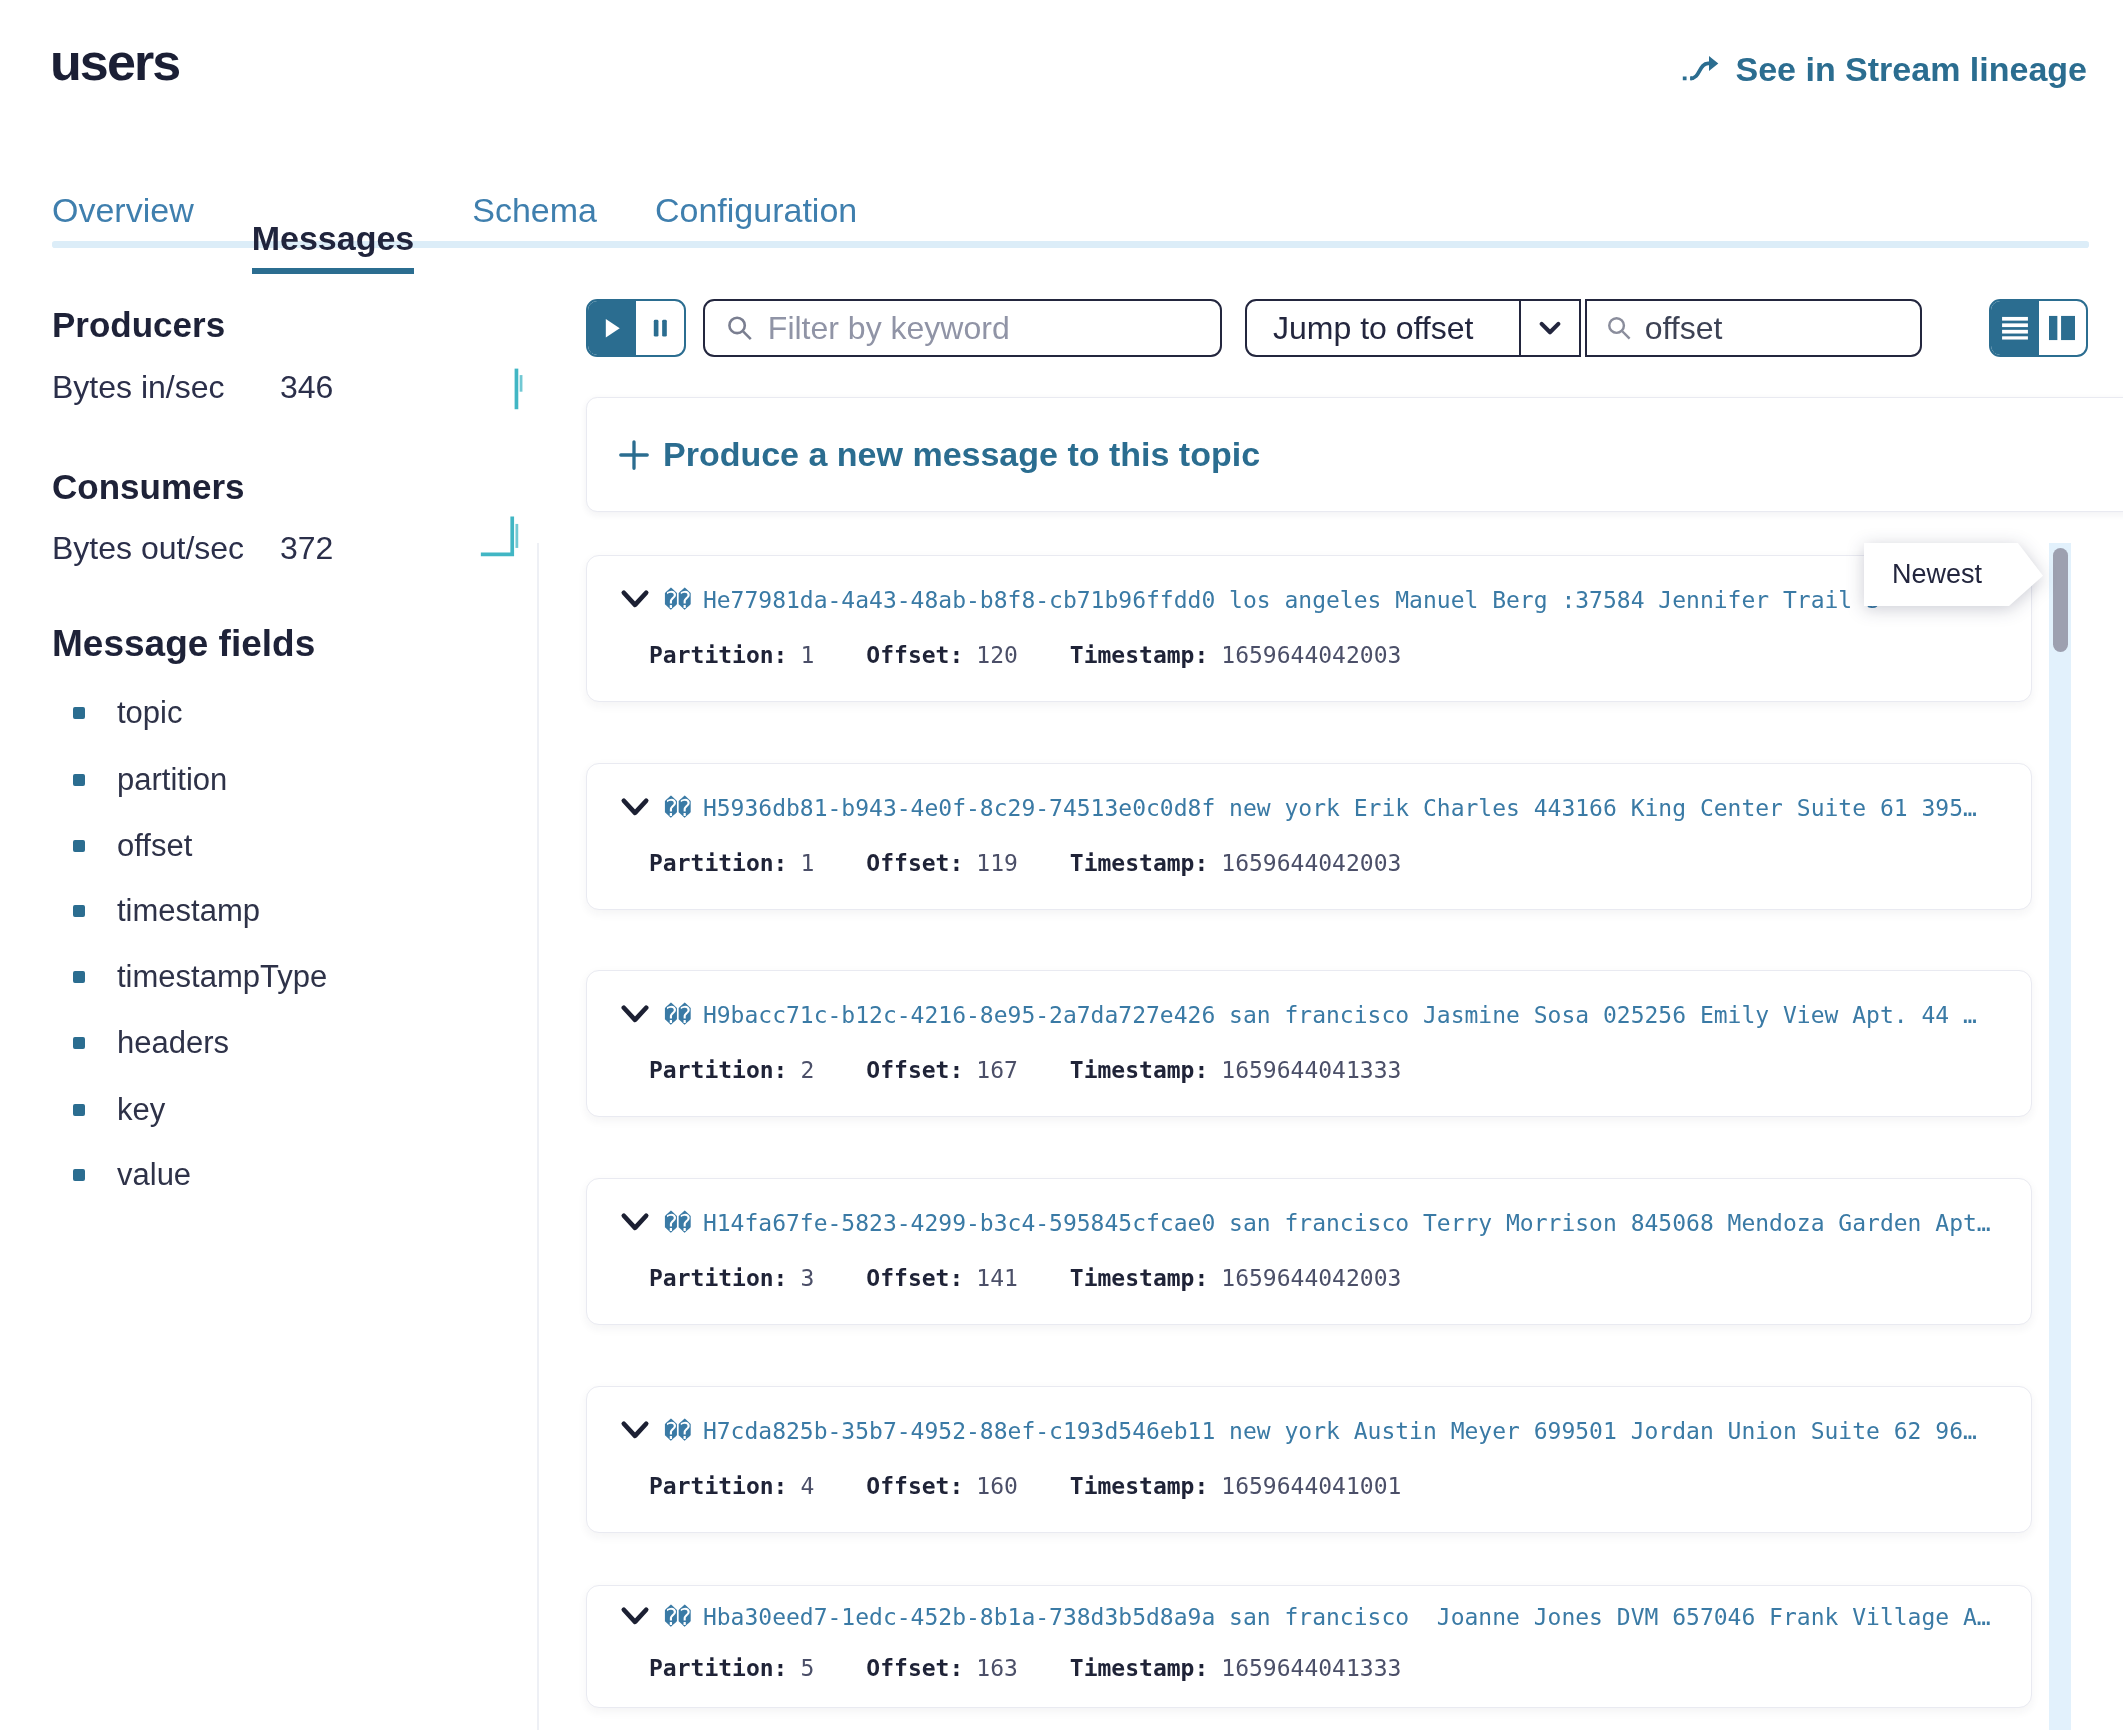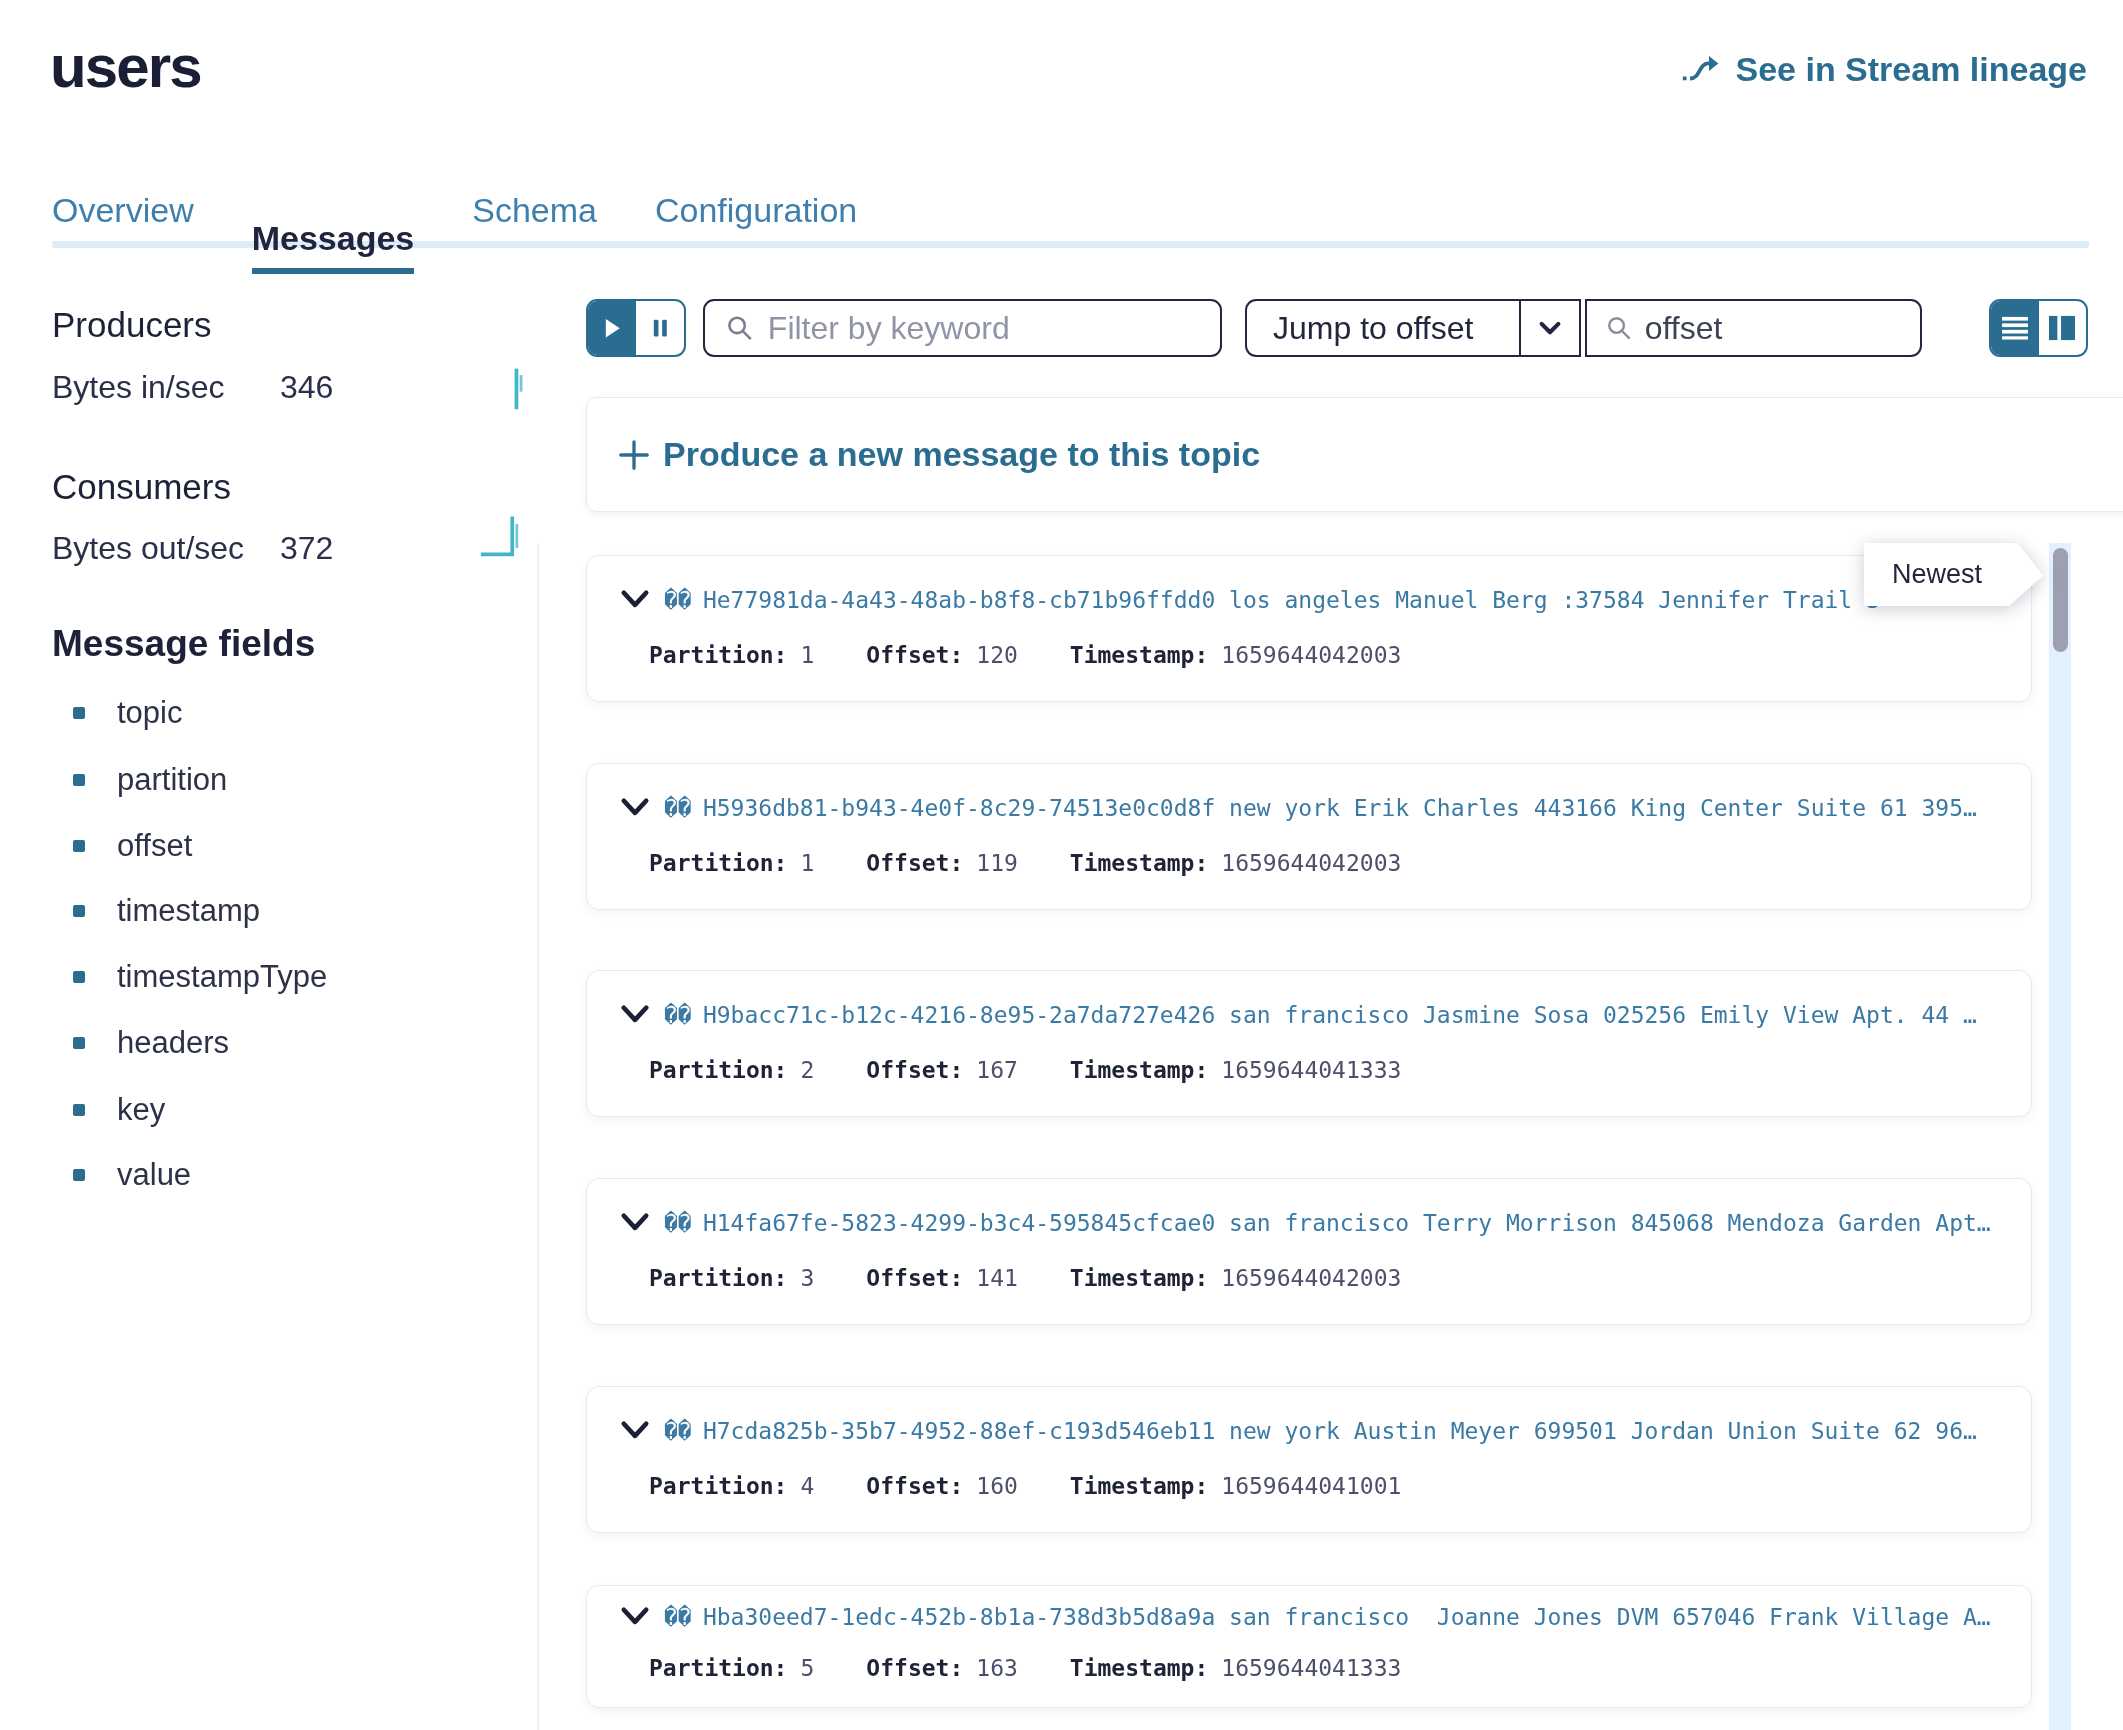--- a/index.html
+++ b/index.html
@@ -1,32 +1,32 @@
 <!DOCTYPE html>
 <html style="font-size:15px"><head>
 <meta charset="utf-8">
 <style>
   * { margin:0; padding:0; box-sizing:border-box; }
   body { font-family:"Liberation Sans", sans-serif; background:#fff; color:#20243c; }
   .page { position:relative; width:2124px; height:1730px; background:#fff; overflow:hidden; }
   .abs { position:absolute; }
 
   
-  .title { left:50px; top:32px; font-size:60px; font-weight:800; letter-spacing:-1.9px; color:#1b1f35; }
+  .title { left:50px; top:32px; font-size:52px; font-weight:800; letter-spacing:-1.9px; color:#1b1f35; }
   .lineage { right:37px; top:50px; display:flex; align-items:center; gap:13px;
              font-size:34px; font-weight:600; color:#2b6d90; cursor:pointer; }
 
   
   .tab-track { left:52px; right:35px; top:241px; height:6.5px; background:#dcedf8; border-radius:2.8px; }
   .tabs { left:52px; top:192px; display:flex; gap:58px; }
   .tab { font-size:34px; color:#3f7fae; line-height:37px; padding-bottom:11.2px; cursor:pointer; }
   .tab.active { color:#20243c; font-weight:700; border-bottom:6.5px solid #2b6d90;margin-top:28px; }
 
   
-  .side-h { left:52px; font-size:35px; font-weight:400; color:#1e2238; }
+  .side-h { left:52px; font-size:35px; font-weight:700; color:#1e2238; }
   .metric-label { left:52px; font-size:32px; color:#2b2f4a; }
   .metric-value { left:280px; font-size:32px; color:#2b2f4a; }
   .fields-h { left:52px; top:623px; font-size:37px; font-weight:700; color:#1e2238; }
   .field-item { left:73px; display:flex; align-items:center; gap:32px; cursor:pointer; }
   .bullet { width:12px; height:12px; background:#2b6d90; border-radius:1.9px; flex:0 0 auto; }
   .field-label { font-size:31px; color:#2e3248; }
 
   
   .playpause { left:586px; top:299px; width:100px; height:58px; border:2.8px solid #2b6d90;
                border-radius:11.2px; display:flex; overflow:hidden; background:#fff; }

